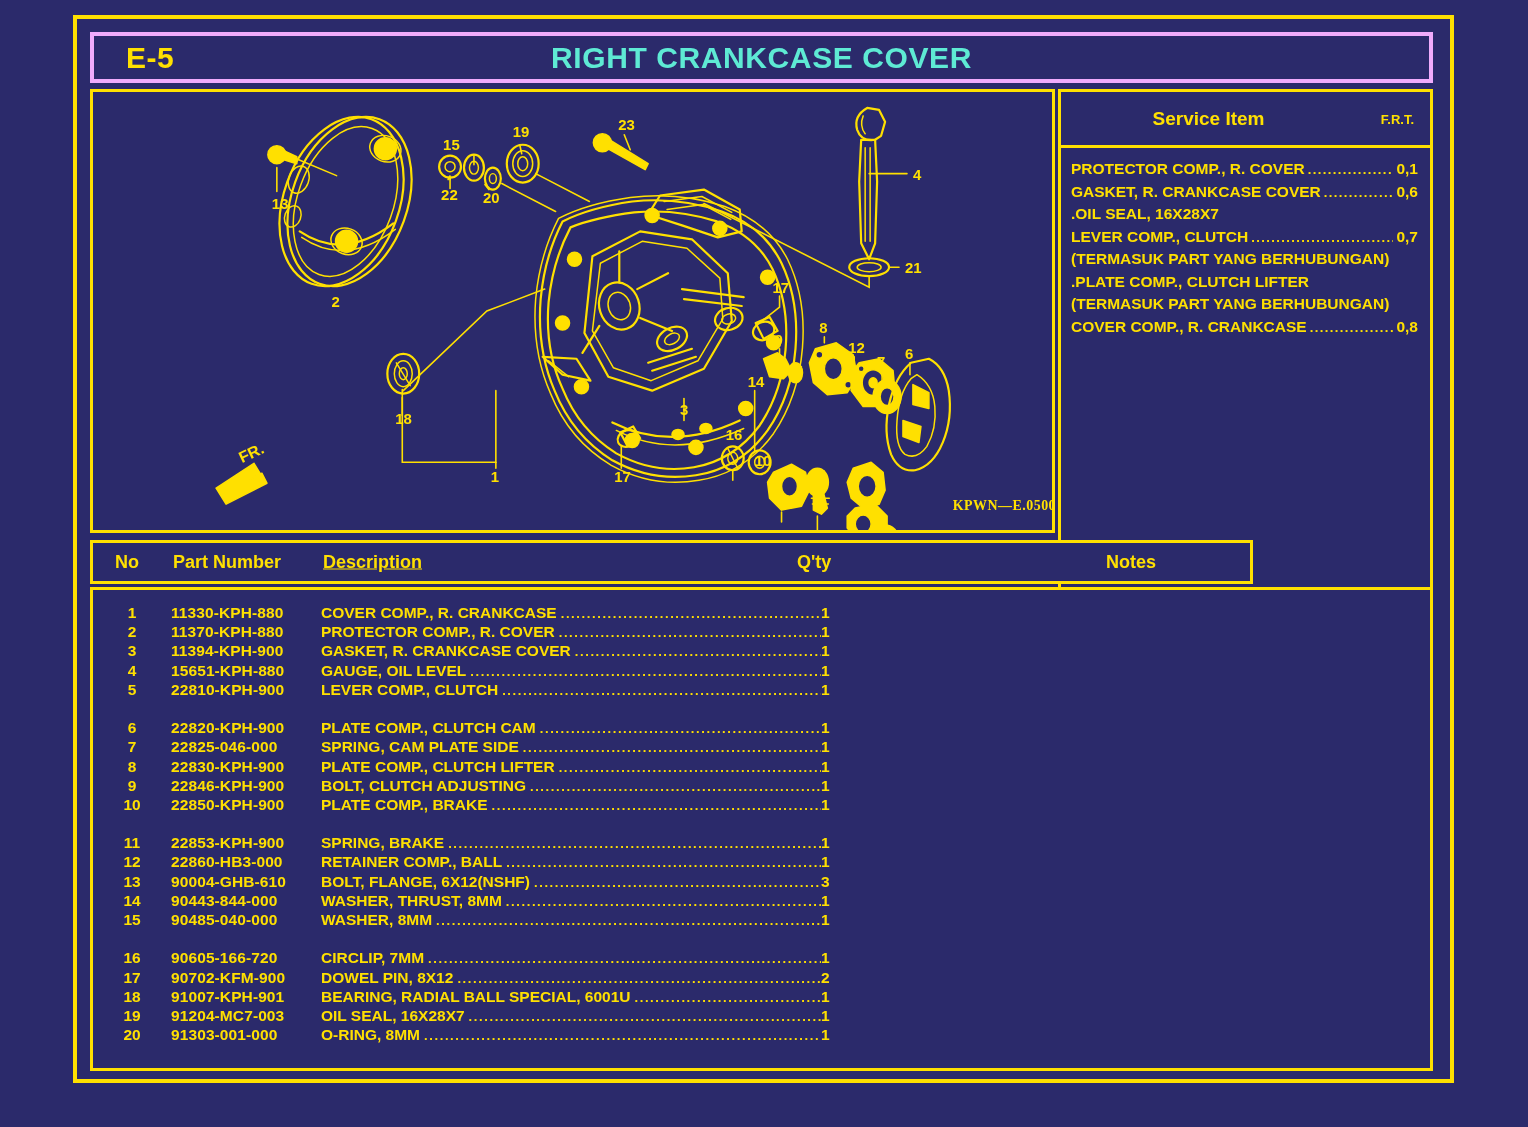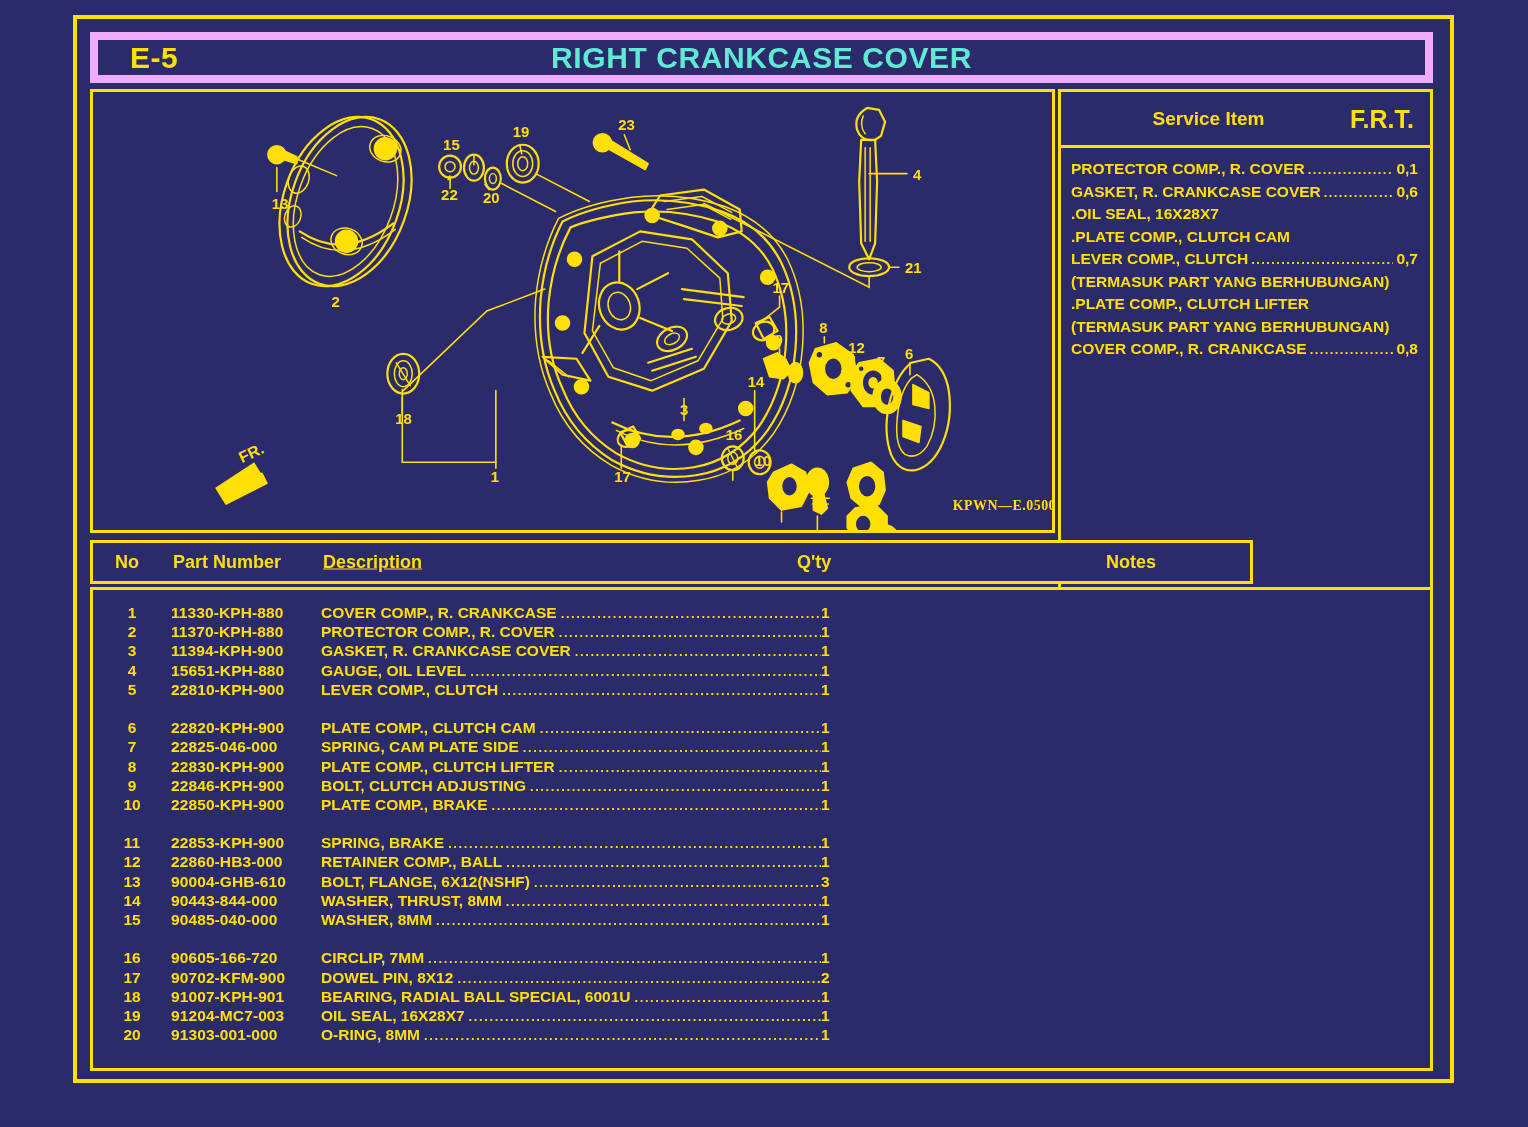--- a/index.html
+++ b/index.html
@@ -30,21 +30,21 @@
     box-sizing: border-box;
     background: #2b2a6b;
   }
   
   #title-bar {
     position: absolute;
     left: 13px;
     top: 13px;
     width: 1343px;
     height: 51px;
-    border: 8px solid #f0abfc;
+    border: 4px solid #f0abfc;
     box-sizing: border-box;
     background: #2b2a6b;
   }
   #chapter-code {
     position: absolute;
     left: 32px;
     top: 50%;
     transform: translateY(-50%);
     color: #ffe000;
     font-size: 30px;
@@ -103,21 +103,21 @@
     color: #ffe000;
     font-size: 19px;
     font-weight: bold;
   }
   #service-head .si-frt {
     position: absolute;
     right: 16px;
     top: 50%;
     transform: translateY(-50%);
     color: #ffe000;
-    font-size: 25px;
+    font-size: 13px;
     font-weight: bold;
   }
   #service-body {
     padding: 10px 12px 0 10px;
   }
   .si-row {
     display: flex;
     align-items: baseline;
     color: #ffe000;
     font-size: 15.5px;
@@ -481,25 +481,20 @@
           <div class="si-row">
             <span class="si-label">GASKET, R. CRANKCASE COVER</span>
             <span class="si-dots">..........................................................................................</span>
             <span class="si-val">0,6</span>
           </div>
           <div class="si-row nodots">
             <span class="si-label">.OIL SEAL, 16X28X7</span>
             <span class="si-dots">..........................................................................................</span>
             <span class="si-val"></span>
           </div>
-          <div class="si-row nodots">
-            <span class="si-label">.PLATE COMP., CLUTCH CAM</span>
-            <span class="si-dots">..........................................................................................</span>
-            <span class="si-val"></span>
-          </div>
           <div class="si-row">
             <span class="si-label">LEVER COMP., CLUTCH</span>
             <span class="si-dots">..........................................................................................</span>
             <span class="si-val">0,7</span>
           </div>
           <div class="si-row nodots">
             <span class="si-label">(TERMASUK PART YANG BERHUBUNGAN)</span>
             <span class="si-dots">..........................................................................................</span>
             <span class="si-val"></span>
           </div>

